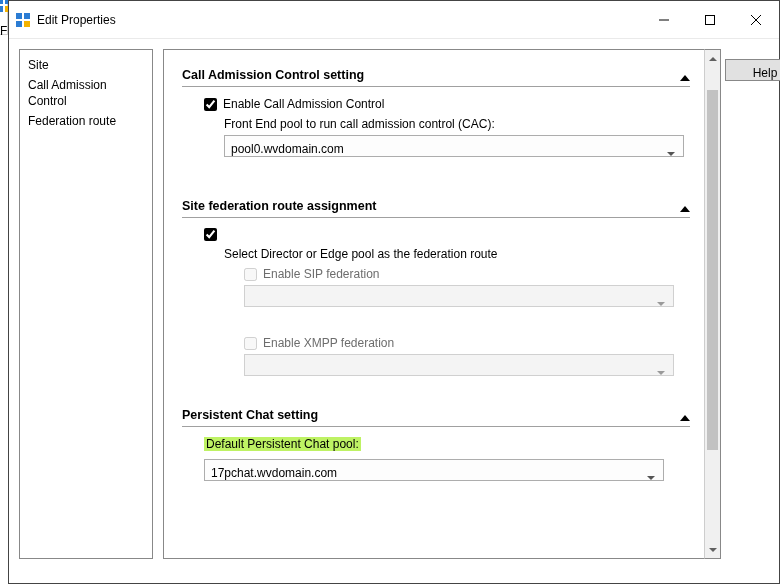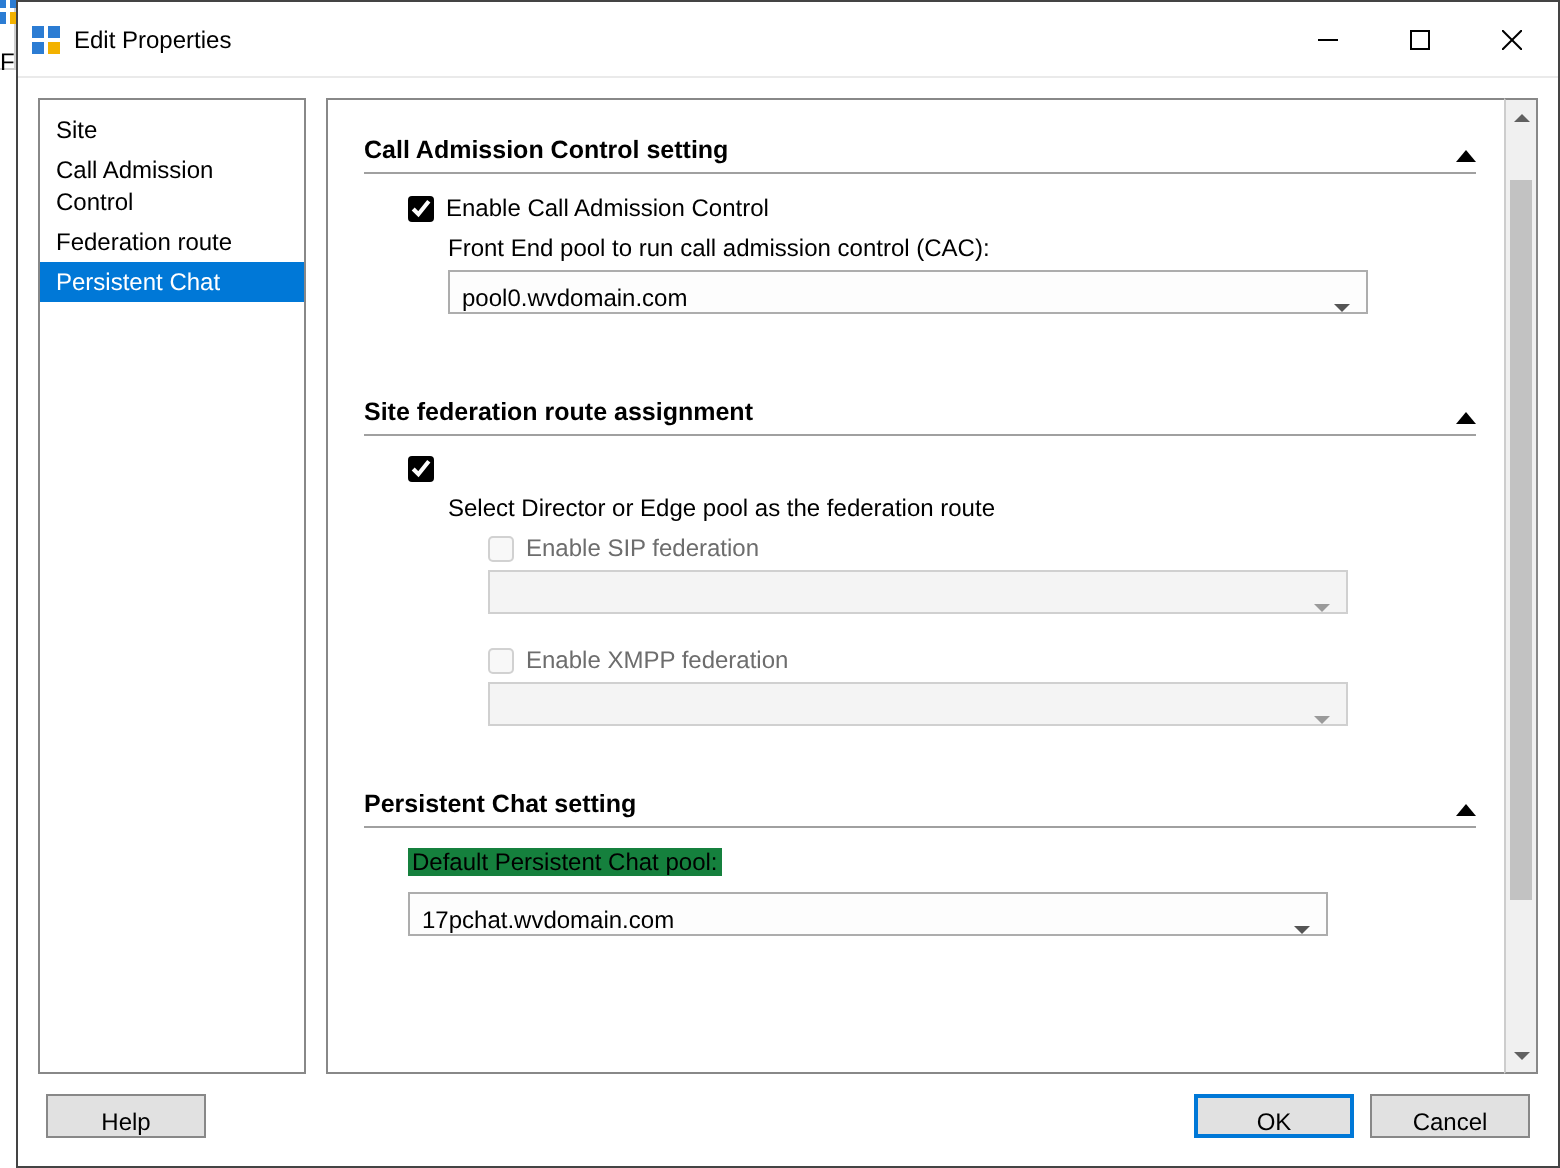--- a/index.html
+++ b/index.html
@@ -21,21 +21,21 @@
   .titlebar {
     height: 38px; display: flex; align-items: center; padding: 0 0 0 6px;
     background: #fff; border-bottom: 1px solid #eaeaea;
   }
   .titlebar .appicon { width:16px; height:16px; margin-right:6px; display:flex; align-items:center; justify-content:center;}
   .titlebar .title { flex: 0 0 auto; font-size: 12px; }
   .titlebar .spacer { flex:1; }
   .winbtn { width: 46px; height: 30px; display:flex; align-items:center; justify-content:center; }
   .winbtn svg { width:10px; height:10px; }
 
-  .body-area { flex:1; display:flex; flex-direction:column; padding: 10px 10px 10px 10px; }
+  .body-area { flex:1; display:flex; padding: 10px 10px 24px 10px; }
   .panes { flex:1; display:flex; gap:10px; min-height:0;}
   .sidebar {
     width: 134px; border:1px solid #888; background:#fff; padding:5px 0;
   }
   .nav-item { padding: 2px 8px; cursor:default; line-height:16px;}
   .nav-item.selected { background:#0078d7; color:#fff; }
   .content-wrap{ flex:1; display:flex;}
   .content {
     flex:1; border:1px solid #888; border-right:none; position:relative; overflow:hidden; padding: 10px 14px 10px 18px;
   }
@@ -60,21 +60,21 @@
   .sub { color:#000; margin-top:2px;}
   .disabled-text { color:#6d6d6d; }
   .combo {
     display:flex; align-items:flex-end; height:22px; border:1px solid #adadad; background:#fdfdfd; padding:0 4px 0 6px; margin-top:4px; width: 460px; position:relative;
   }
   .combo.small{ width:430px; margin-left:20px;}
   .combo.disabled{ background:#f4f4f4; border-color:#d0d0d0; color:#6d6d6d;}
   .combo .val{ flex:1; font-size:12px;}
   .combo .arrow{ width:16px; display:flex;align-items:center;justify-content:center;}
 
-  .highlight{ background:#15803d; display:inline; padding:0 2px;}
+  .highlight{ background:#bef264; display:inline; padding:0 2px;}
 
   .footer{ display:flex; padding:10px 4px 4px 4px; gap:8px;}
   .footer .sp{flex:1;}
   .btn{ min-width:80px; height:22px; border:1px solid #888; background:#e1e1e1; display:flex;align-items:flex-end;justify-content:center; padding:0 14px; font-size:12px;}
   .btn.primary{ border:1px solid #0078d7; box-shadow: inset 0 0 0 1px #0078d7; margin-left: 36px;}
 
   .tri { width:0;height:0;border-left:5px solid transparent;border-right:5px solid transparent;border-bottom:6px solid #000; display:inline-block;}
   .tri.down{ border-bottom:none; border-top:5px solid #555;}
   .tri.tiny{ border-left-width:4px;border-right-width:4px;border-top-width:4px;}
   .tri.grey{ border-top-color:#9a9a9a;}
@@ -123,21 +123,20 @@
         </svg>
       </div>
   </div>
 
   <div class="body-area">
     <div class="panes">
       <div class="sidebar">
         <div class="nav-item"><span>Site</span></div>
         <div class="nav-item"><span>Call Admission Control</span></div>
         <div class="nav-item"><span>Federation route</span></div>
-        <div class="nav-item selected"><span>Persistent Chat</span></div>
       </div>
 
       <div class="content-wrap">
         <div class="content">
 
           <div class="section-header">
             <span>Call Admission Control setting</span>
             <span class="collapse"><span class="tri"></span></span>
           </div>
           <div class="section-body">
@@ -171,21 +170,21 @@
                 <input type="checkbox" disabled="" style="">
                 <span class="disabled-text">Enable SIP federation</span>
               </label>
               <div class="combo small disabled">
                 <span class="val"></span>
                 <span class="arrow">
                     <span class="tri down tiny grey"></span>
                   </span>
               </div>
 
-              <label class="cb indent" style="margin-top:16px">
+              <label class="cb indent" style="margin-top:29px">
                 <input type="checkbox" disabled="" style="">
                 <span class="disabled-text">Enable XMPP federation</span>
               </label>
               <div class="combo small disabled">
                 <span class="val"></span>
                 <span class="arrow">
                     <span class="tri down tiny grey"></span>
                   </span>
               </div>
             </div>

